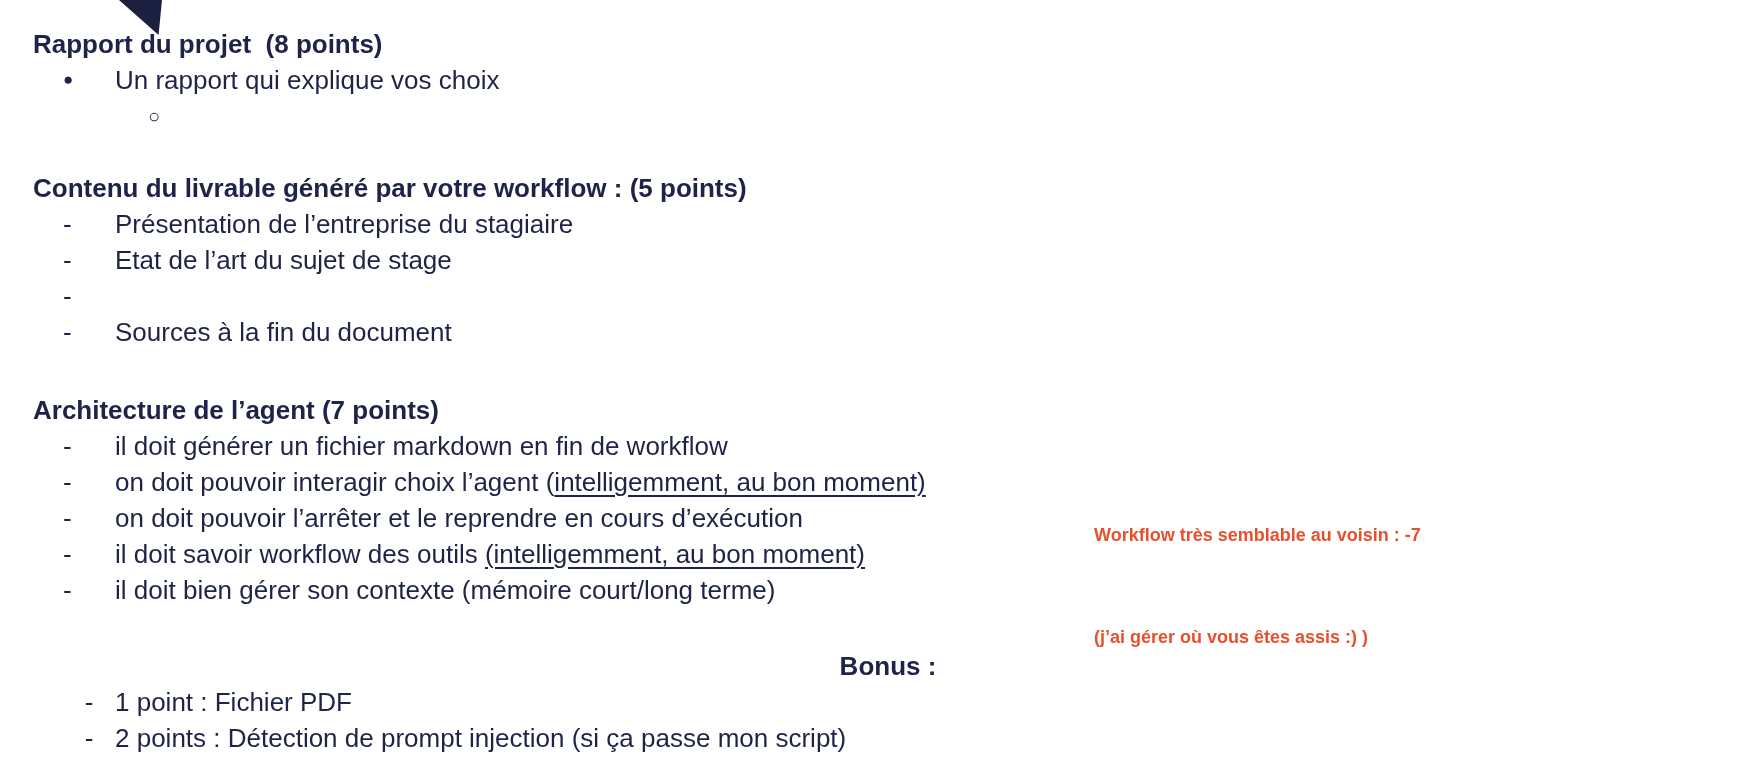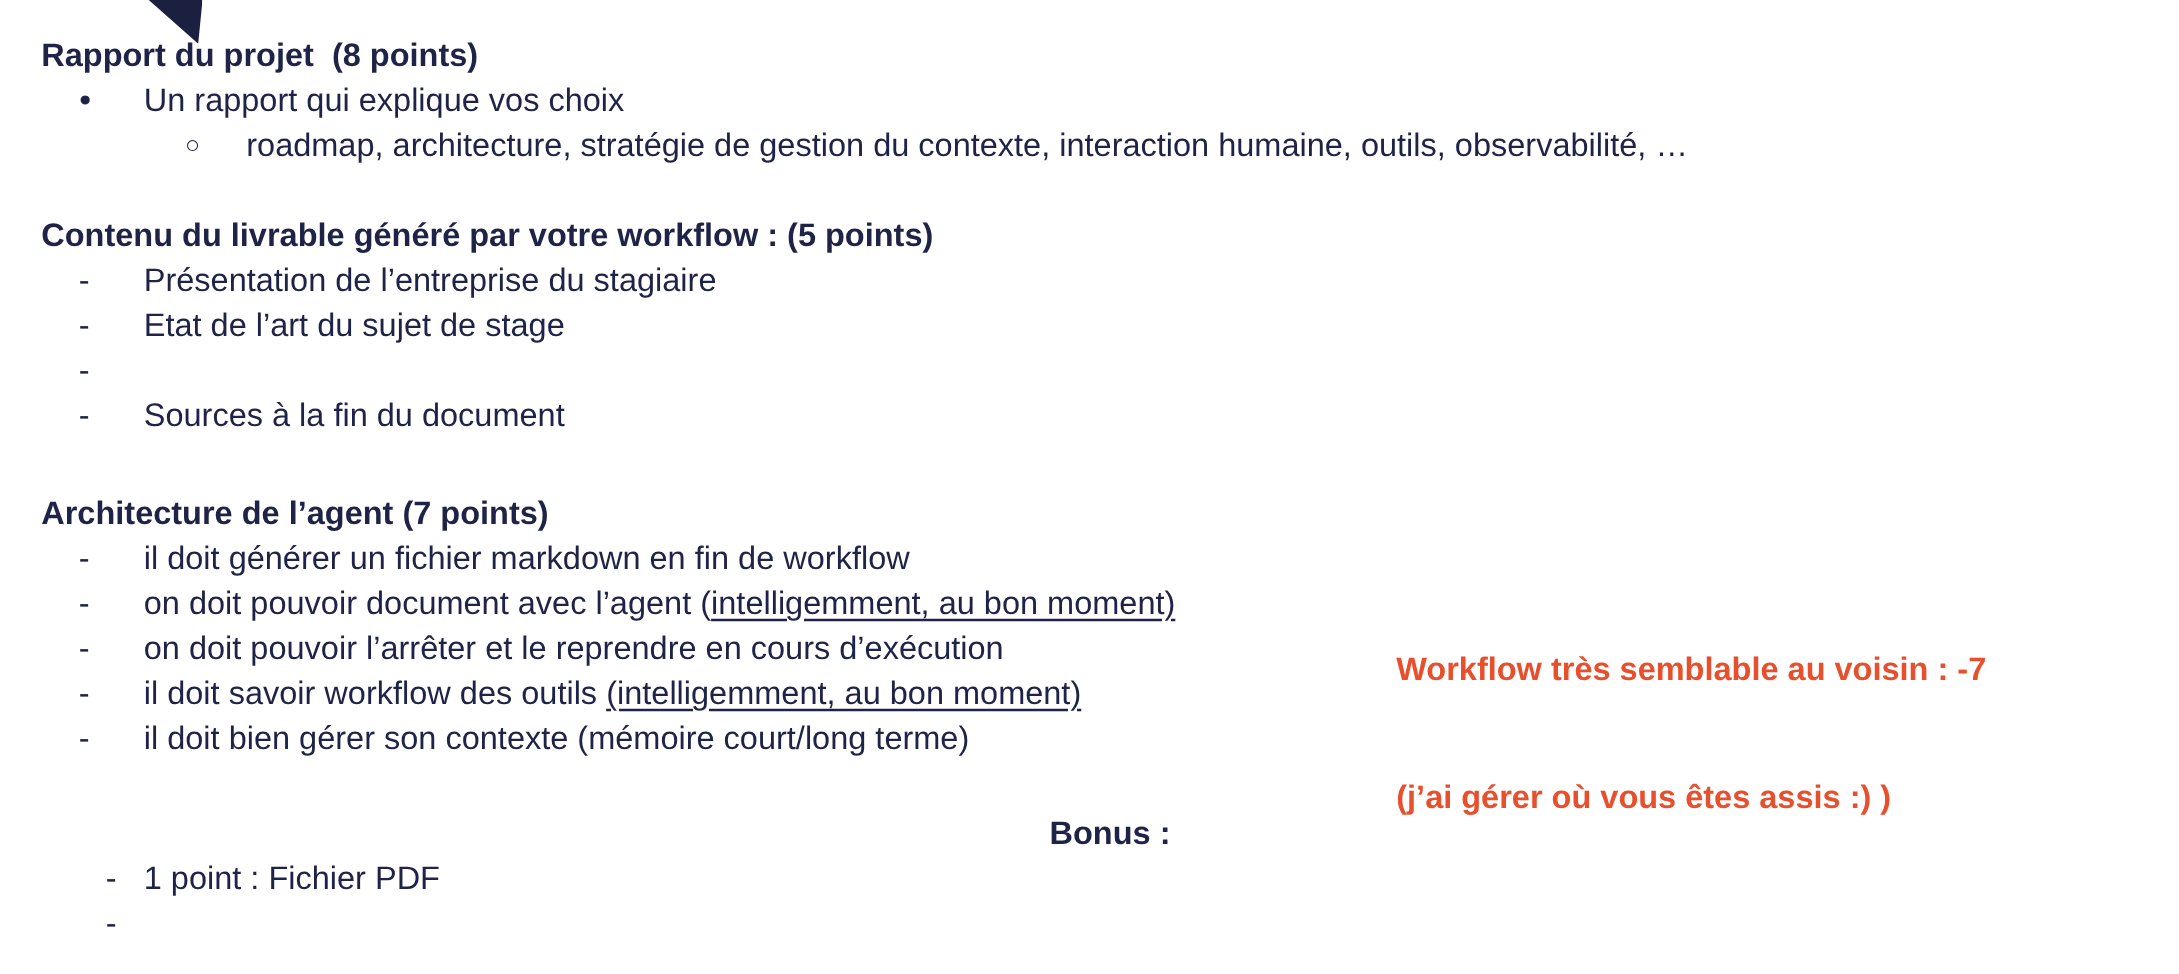--- a/index.html
+++ b/index.html
@@ -70,58 +70,57 @@
   .marker-circle { font-size: 20px; }
   .u {
     text-decoration: underline;
     text-decoration-thickness: 2px;
     text-underline-offset: 4px;
   }
   .annotation {
     position: absolute;
     left: 1094px;
     top: 450px;
-    font-size: 26px;
+    font-size: 18px;
     font-weight: bold;
     line-height: 34px;
     white-space: pre;
-    margin-left: 23px;
   }
 </style>
 </head>
 <body style="background: rgb(255, 255, 255);">
 
 <div class="slide">
   <div class="cursor-tri" style="background: rgb(27, 32, 64);"></div>
 
   <main class="doc" id="sections-root" style="color: rgb(31, 35, 71);">
       <section class="section">
         <h2 class="heading">Rapport du projet  (8 points)</h2>
         <div class="item indent-1"><span class="marker marker-bullet">●</span><span class="text"><span>Un rapport qui explique vos choix</span></span></div>
-        <div class="item indent-2"><span class="marker marker-circle">○</span><span class="text"><span>roadmap, architecture, stratégie de gestion du contexte, interaction humaine, outils, observabilité, …</span></span></div>
+        <div class="item indent-2"><span class="marker marker-circle">○</span></div>
       </section>
       <section class="section">
         <h2 class="heading">Contenu du livrable généré par votre workflow : (5 points)</h2>
         <div class="item indent-1"><span class="marker marker-dash">-</span><span class="text"><span>Présentation de l’entreprise du stagiaire</span></span></div>
         <div class="item indent-1"><span class="marker marker-dash">-</span><span class="text"><span>Etat de l’art du sujet de stage</span></span></div>
         <div class="item indent-1"><span class="marker marker-dash">-</span></div>
         <div class="item indent-1"><span class="marker marker-dash">-</span><span class="text"><span>Sources à la fin du document</span></span></div>
       </section>
       <section class="section">
         <h2 class="heading">Architecture de l’agent (7 points)</h2>
         <div class="item indent-1"><span class="marker marker-dash">-</span><span class="text"><span>il doit générer un fichier markdown en fin de workflow</span></span></div>
-        <div class="item indent-1"><span class="marker marker-dash">-</span><span class="text"><span>on doit pouvoir document avec l’agent (</span><span class="u">intelligemment, au bon moment)</span></span></div>
+        <div class="item indent-1"><span class="marker marker-dash">-</span><span class="text"><span>on doit pouvoir interagir choix l’agent (</span><span class="u">intelligemment, au bon moment)</span></span></div>
         <div class="item indent-1"><span class="marker marker-dash">-</span><span class="text"><span>on doit pouvoir l’arrêter et le reprendre en cours d’exécution</span></span></div>
         <div class="item indent-1"><span class="marker marker-dash">-</span><span class="text"><span>il doit savoir workflow des outils </span><span class="u">(intelligemment, au bon moment)</span></span></div>
         <div class="item indent-1"><span class="marker marker-dash">-</span><span class="text"><span>il doit bien gérer son contexte (mémoire court/long terme)</span></span></div>
       </section>
       <section class="section">
         <h2 class="heading">Bonus :</h2>
         <div class="item indent-1"><span class="marker marker-dash">-</span><span class="text"><span>1 point : Fichier PDF</span></span></div>
-        <div class="item indent-1"><span class="marker marker-dash">-</span></div>
+        <div class="item indent-1"><span class="marker marker-dash">-</span><span class="text"><span>2 points : Détection de prompt injection (si ça passe mon script)</span></span></div>
       </section>
     </main>
 
   <aside class="annotation" style="color: rgb(232, 80, 45);">
     <div>Workflow très semblable au voisin : -7</div>
     <div>(j’ai gérer où vous êtes assis :) )</div>
   </aside>
 </div>
 
 </body></html>

